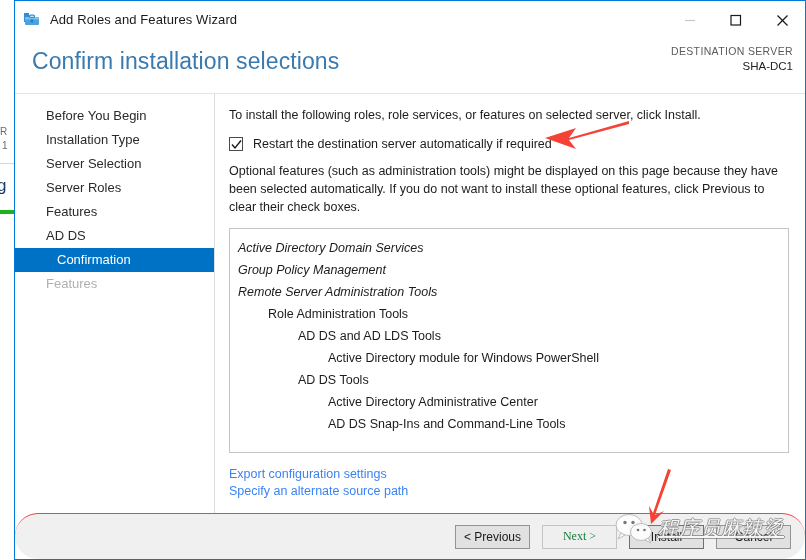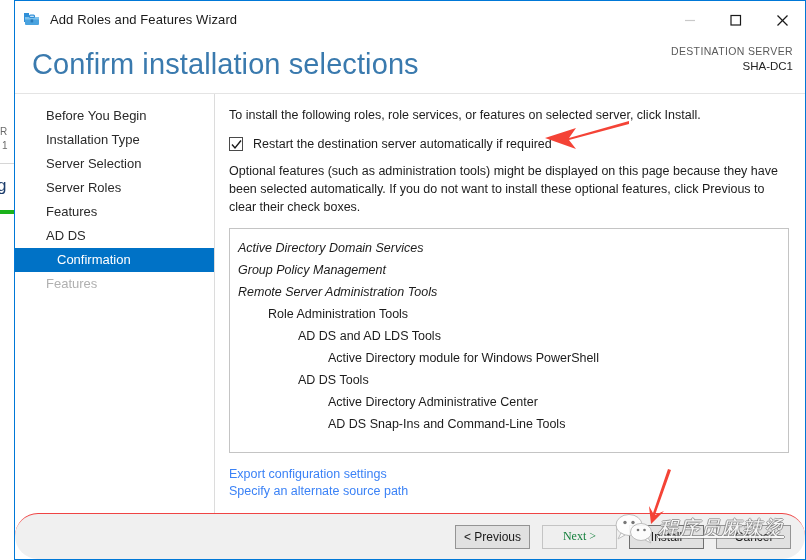--- a/index.html
+++ b/index.html
@@ -95,21 +95,21 @@
   
   #header-band {
     flex: 0 0 56px;
     position: relative;
     background: #ffffff;
     border-bottom: 1px solid #e4e4e4;
   }
   #page-title {
     position: absolute;
     left: 17px; top: 10px;
-    font-size: 29px;
+    font-size: 23px;
     font-weight: 400;
     color: #3a7aae;
     letter-spacing: .1px;
   }
   #dest-server {
     position: absolute;
     right: 12px; top: 6px;
     text-align: right;
     line-height: 14px;
   }

